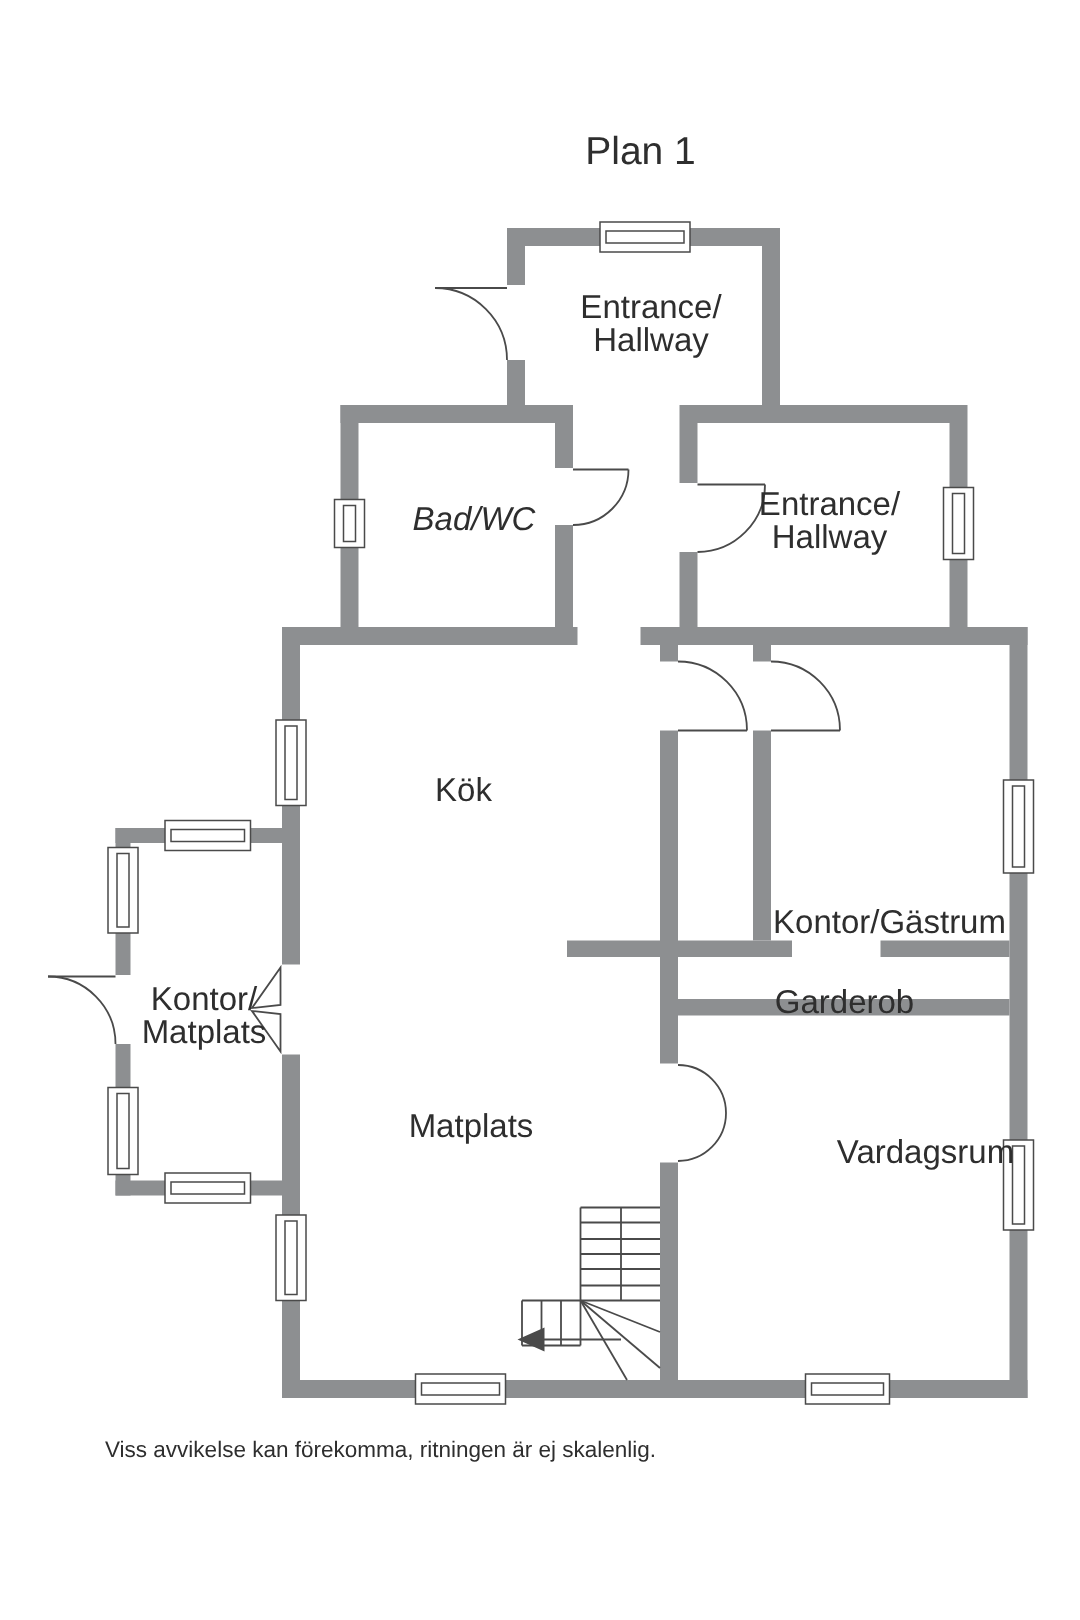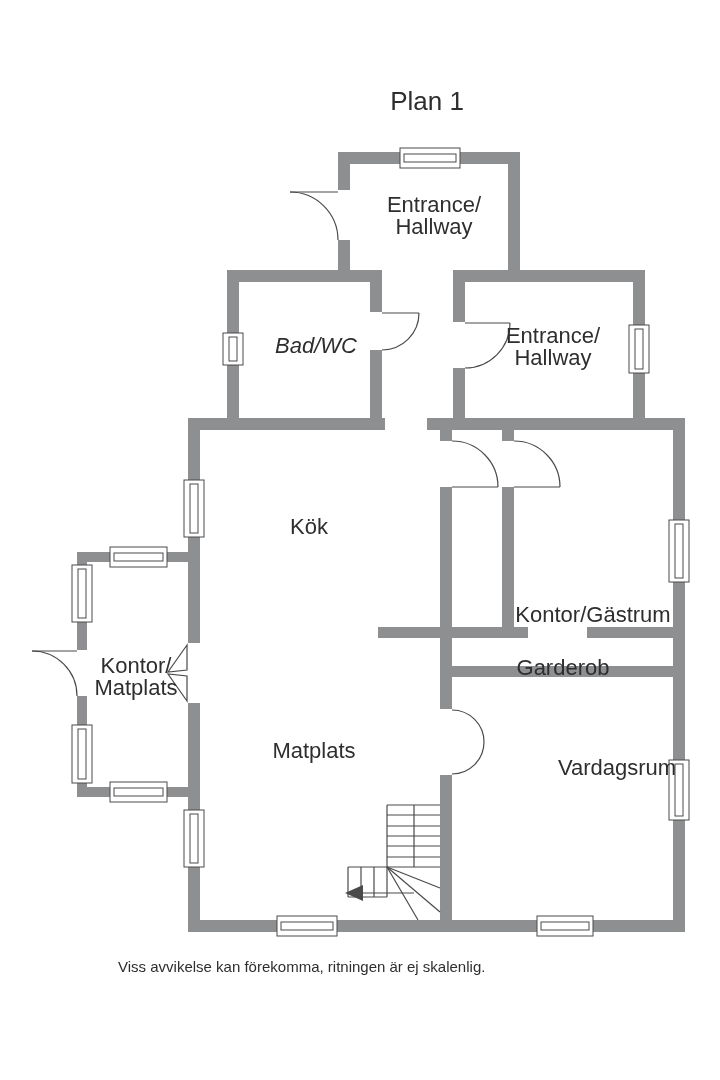--- a/index.html
+++ b/index.html
@@ -229,15 +229,15 @@
     <div>Kontor/</div>
     <div>Matplats</div>
   </div>
 
   <div class="label" style="left:563px;top:651px;margin-top:17px;">Garderob</div>
 
   <div class="label" style="left:314px;top:751px;">Matplats</div>
 
   <div class="label" style="left:573px;top:768px;margin-left:44px;">Vardagsrum</div>
 
-  <div class="caption" style="left:70px;top:958px;margin-left:48px;">Viss avvikelse kan förekomma, ritningen är ej skalenlig.</div>
+  <div class="caption" style="left:70px;top:958px;">Viss avvikelse kan förekomma, ritningen är ej skalenlig.</div>
 
 </div>
 
 </body></html>

